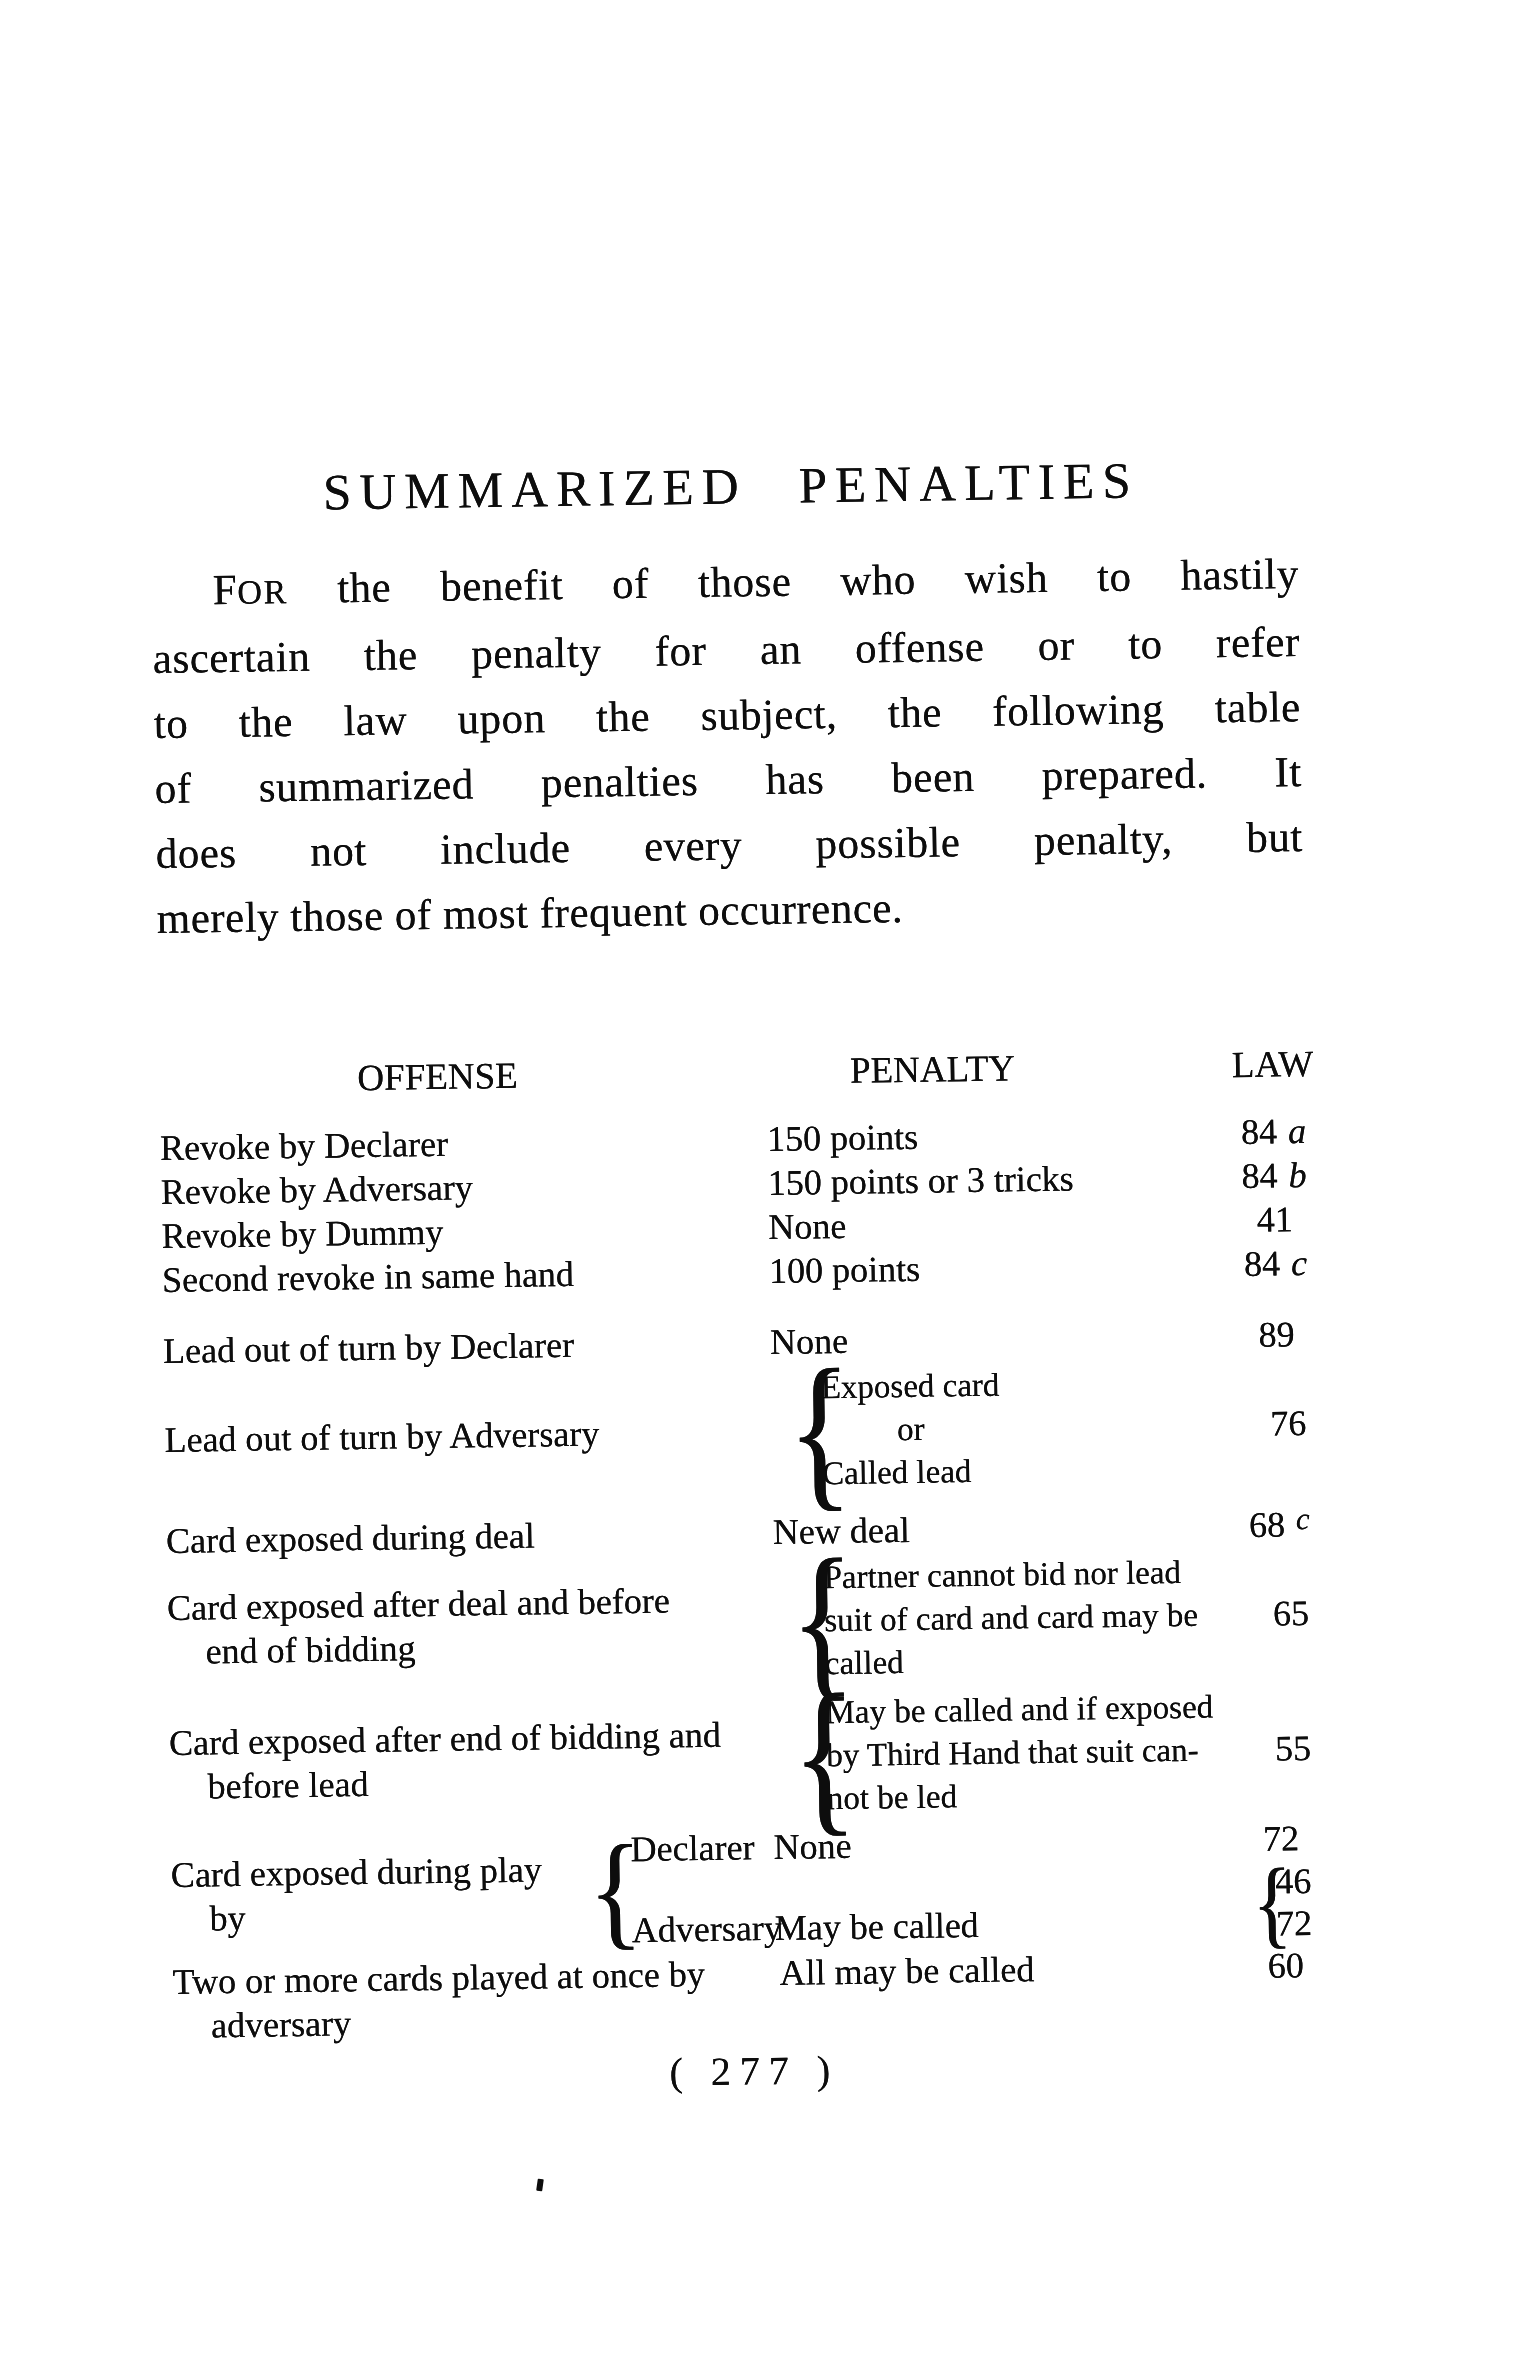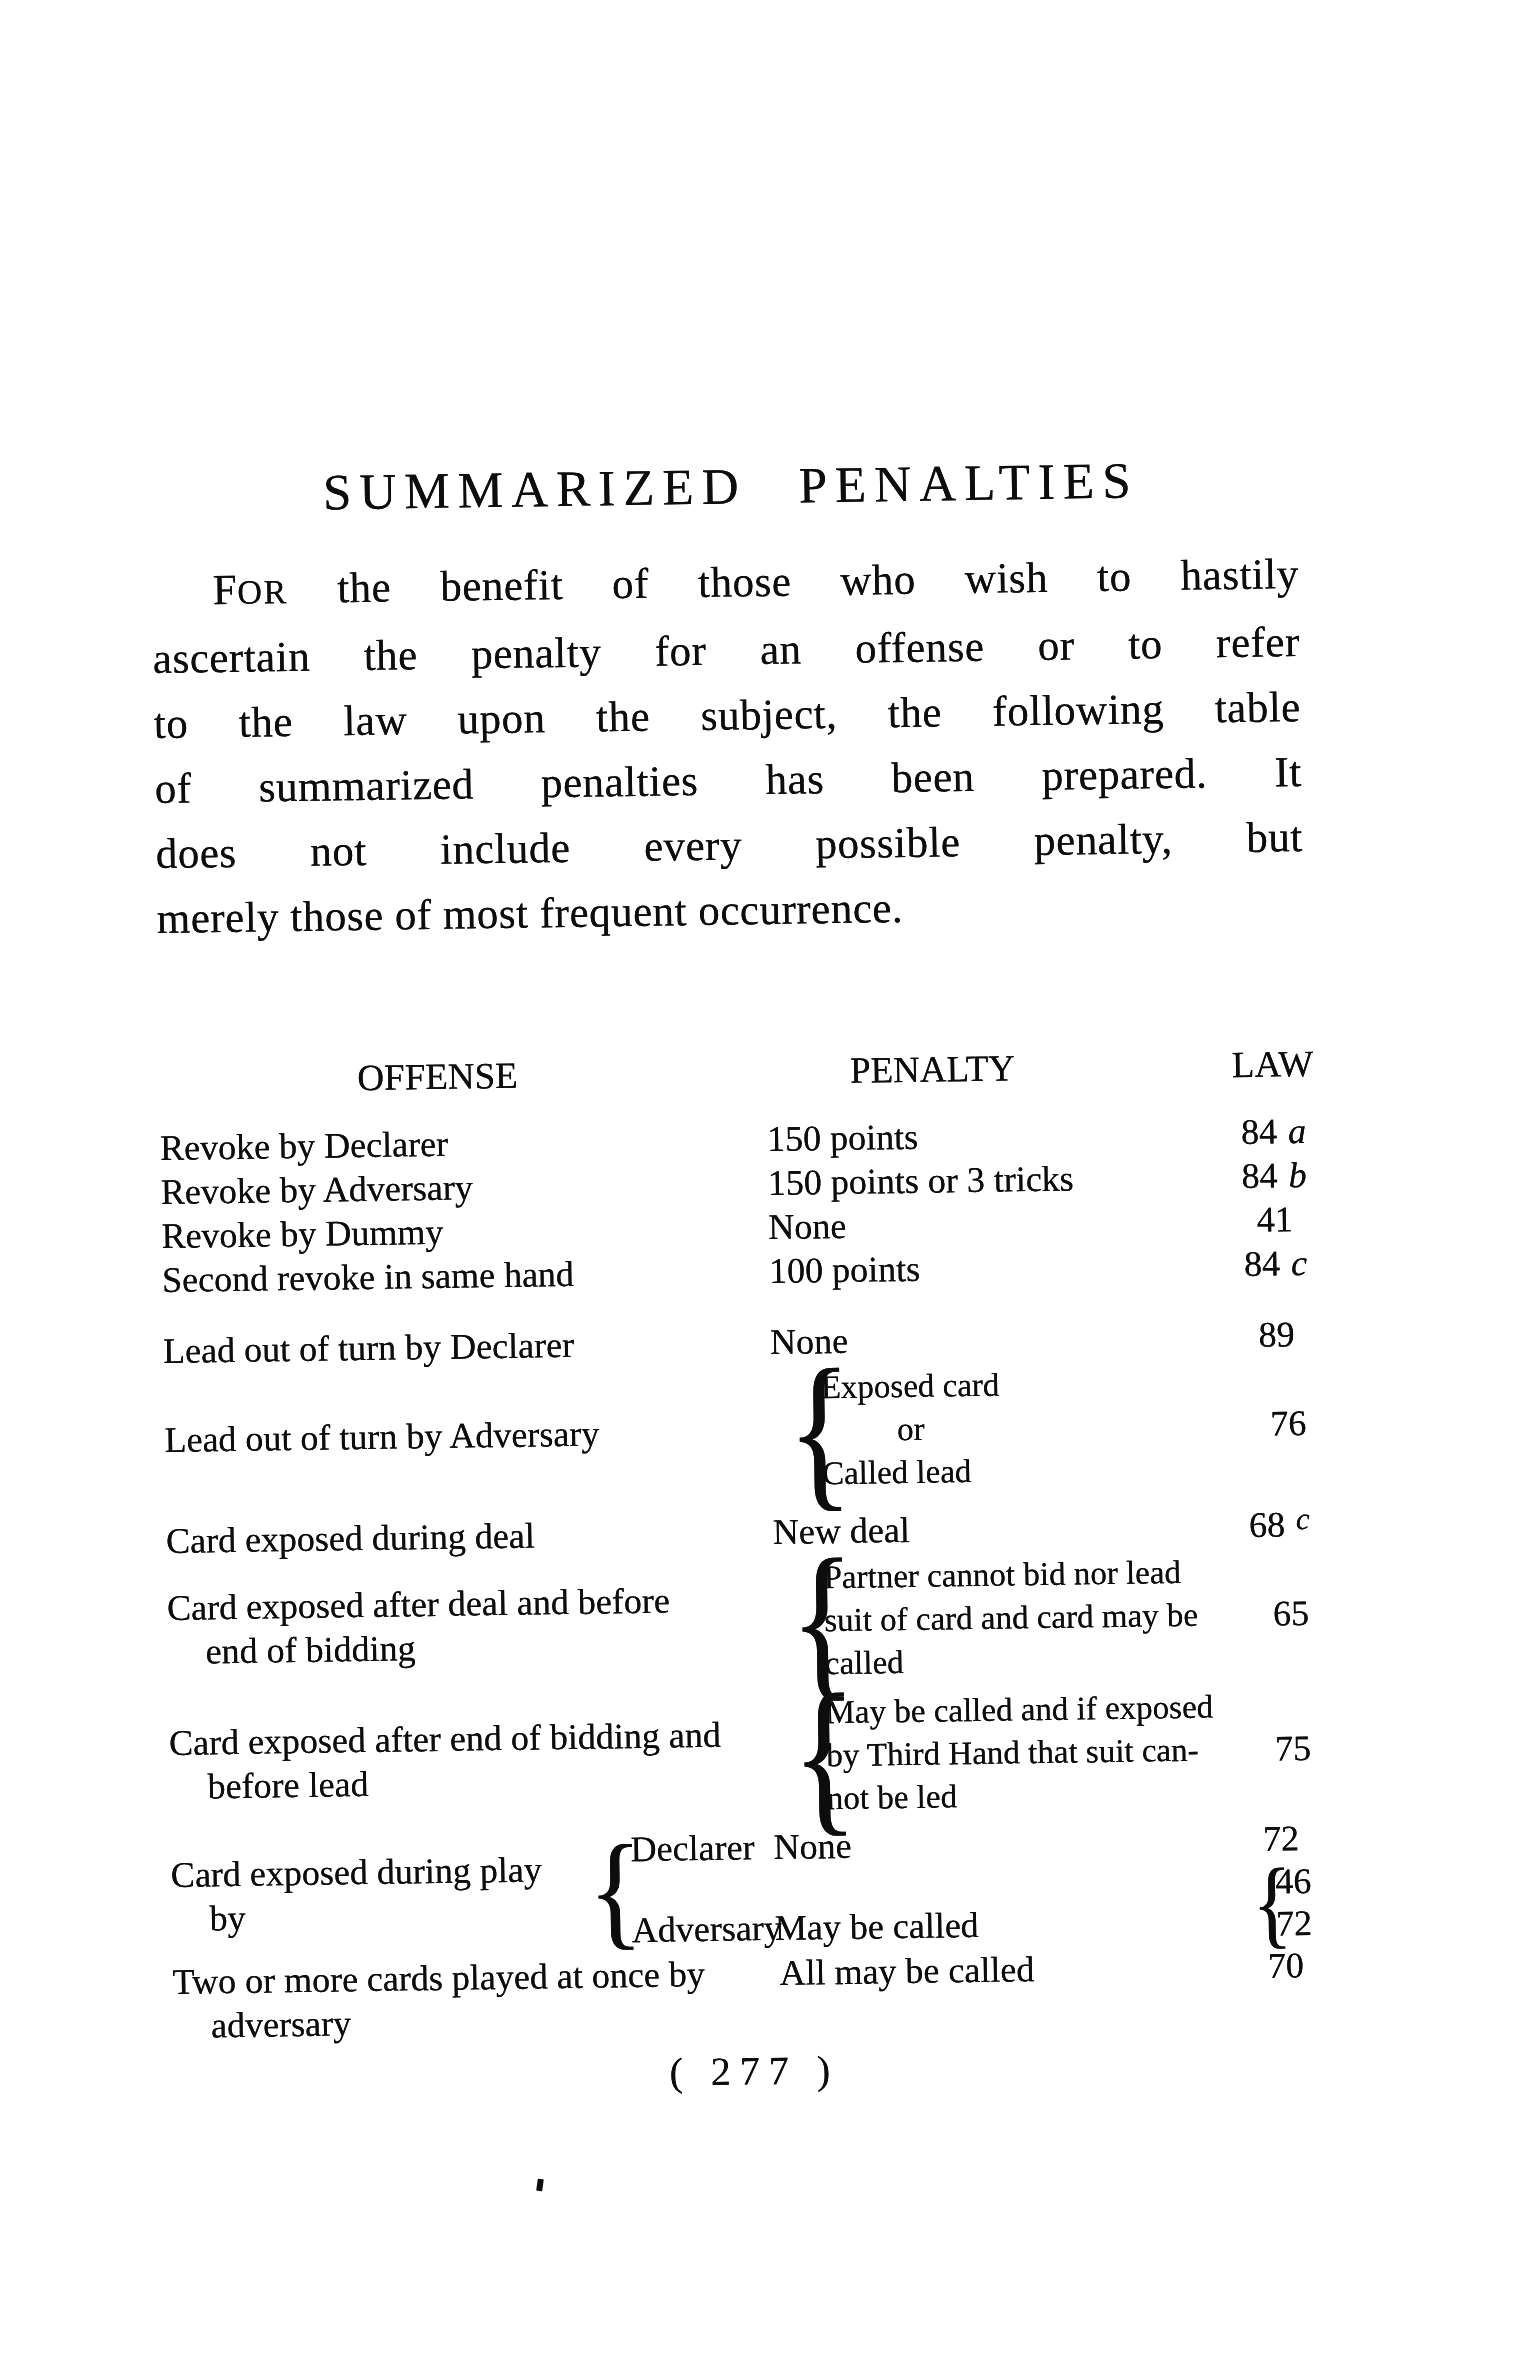--- a/index.html
+++ b/index.html
@@ -180,21 +180,21 @@
       </div>
       <div class="c-pen pgroup">
         <span class="brace">{</span>
         <div class="pstack">
           <div>May be called and if exposed</div>
           <div>by Third Hand that suit can-</div>
           <div>not be led</div>
         </div>
       </div>
       <div class="c-law">
-          <span>75</span>
+          <span>55</span>
         </div>
     </div>
 
     <div class="rsplit">
       <div class="c-off">
         <div>Card exposed during play</div>
         <div class="indent">by</div>
       </div>
       <div class="split-brace">
           <span>{</span>
@@ -218,21 +218,21 @@
         </div>
       </div>
     </div>
 
     <div class="trow r10">
       <div class="c-off">
         <div>Two or more cards played at once by</div>
         <div class="indent">adversary</div>
       </div>
       <div class="c-pen">All may be called</div>
-      <div class="c-law"><span>70</span></div>
+      <div class="c-law"><span>60</span></div>
     </div>
 
   </div>
 
   <div class="pageno">( 277 )</div>
 
 </div>
 
 <div class="speck"></div>
 

